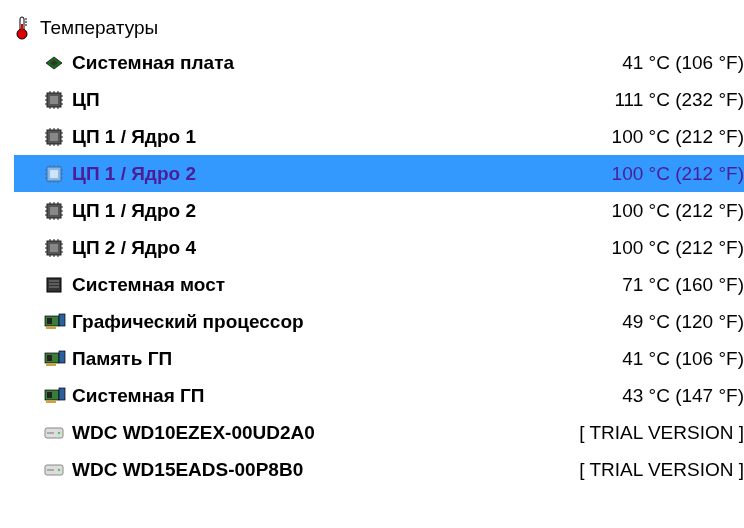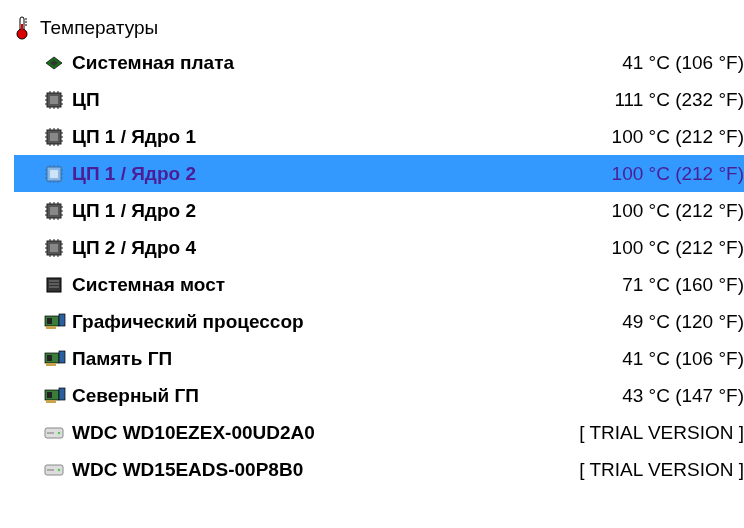--- a/index.html
+++ b/index.html
@@ -248,21 +248,21 @@
 
   <div class="row">
     <span class="icon-cell">
       <svg class="gpu-svg" viewBox="0 0 22 18">
         <rect x="1" y="3" width="14" height="10" fill="#3a7d3a" stroke="#000" stroke-width="0.7"></rect>
         <rect x="3" y="5" width="5" height="6" fill="#222"></rect>
         <rect x="15" y="1" width="6" height="12" fill="#2a5fa0" stroke="#000" stroke-width="0.7"></rect>
         <rect x="2" y="13" width="10" height="3" fill="#c9a34e"></rect>
       </svg>
     </span>
-    <span class="label-cell">Северный ГП</span>
+    <span class="label-cell">Системная ГП</span>
     <span class="spacer"></span>
     <span class="value-cell">43 °C  (147 °F)</span>
   </div>
 
   <div class="row">
     <span class="icon-cell">
       <svg class="hdd-svg" viewBox="0 0 20 14">
         <rect x="1" y="2" width="18" height="10" rx="2" fill="#ddd" stroke="#888" stroke-width="1"></rect>
         <circle cx="15" cy="7" r="1.3" fill="#5c5"></circle>
         <rect x="3" y="6" width="7" height="2" fill="#aaa"></rect>

